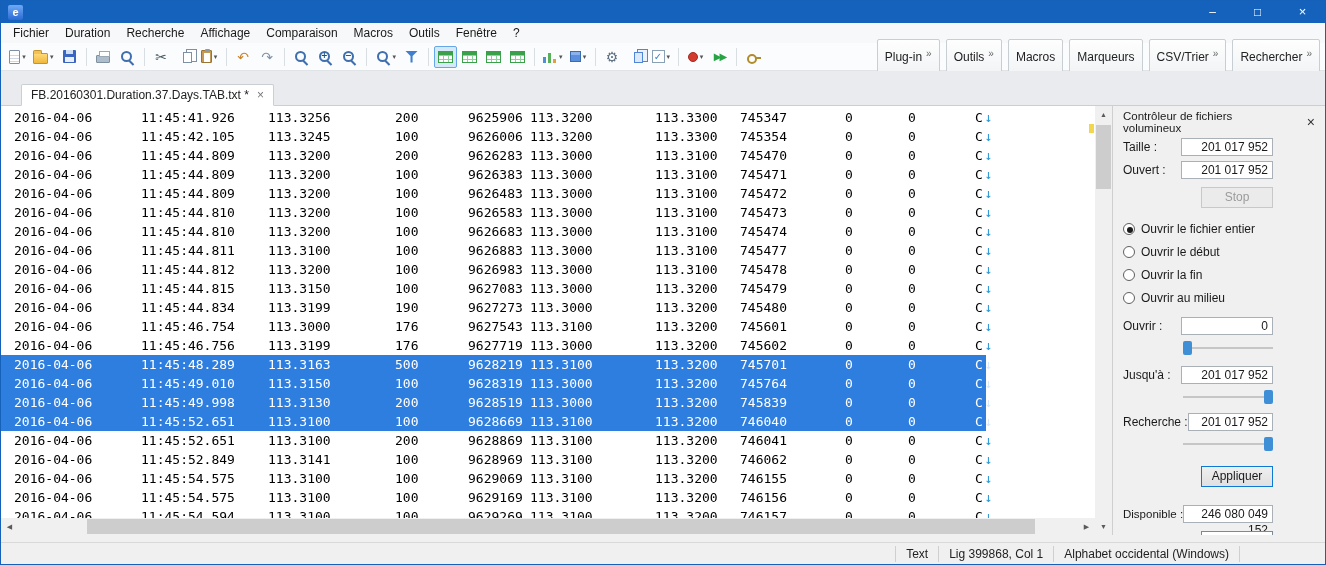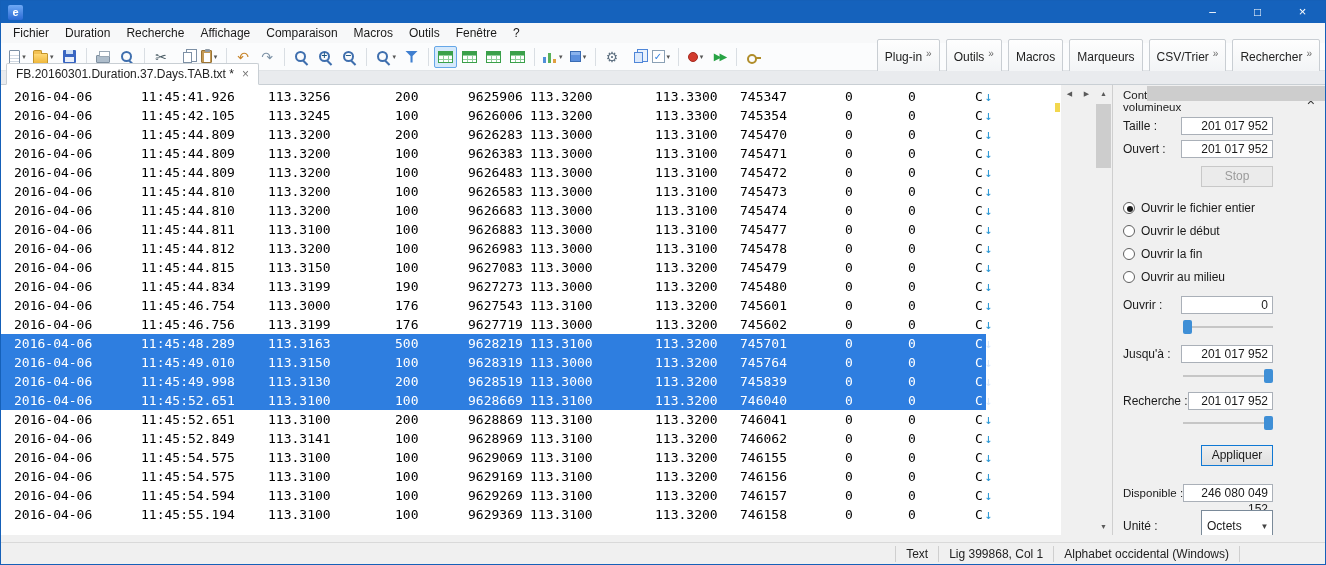--- a/index.html
+++ b/index.html
@@ -84,30 +84,30 @@
   .i-key::after { content:""; position:absolute; left:10px; top:8px; width:5px; height:2px;
                   background:#b08d2a; box-shadow:2px 2px 0 -1px #b08d2a; }
 
   .tb-groups { display:flex; align-items:center; gap:6px; margin-left:auto; }
   .tgroup { display:flex; align-items:center; height:22px; padding:17px 7px; font-size:12px; color:#222;
             border:1px solid #c9ced3; border-radius:2px; background:linear-gradient(#fefefe,#f1f3f5);
             white-space:nowrap; }
   .chev { font-size:10px; color:#666; margin-left:4px; position:relative; top:-3px; }
 
   
-  .tabbar { height:14px; background:#e9ebee; border-bottom:1px solid #c9cfd4; display:flex;
-            align-items:flex-end; padding-left:5px; flex:0 0 auto; }
+  .tabbar { height:35px; background:#e9ebee; border-bottom:1px solid #c9cfd4; display:flex;
+            align-items:flex-end; padding-left:20px; flex:0 0 auto; }
   .tab { position:relative; top:1px; height:22px; background:#fff; border:1px solid #c9cfd4;
          border-bottom:1px solid #fff; border-radius:2px 2px 0 0; display:flex; align-items:center;
          gap:8px; padding:0 9px; font-size:12px; color:#222; white-space:nowrap; }
   .tab-close { color:#777; font-size:12px; }
 
   
   .main { flex:1 1 auto; display:flex; min-height:0; }
-  .editor-col { flex:1 1 auto; display:flex; flex-direction:row; min-width:0;justify-content:center; }
+  .editor-col { flex:1 1 auto; display:flex; flex-direction:column; min-width:0;justify-content:center; }
   .editor { flex:1 1 auto; background:#fff; position:relative; overflow:hidden;
             font-family:"DejaVu Sans Mono","Liberation Mono",monospace; font-size:13px; color:#000; }
   #rows { position:absolute; top:2px; left:0; right:0; }
   .erow { display:flex; align-items:center; height:19px; line-height:19px; padding-left:13px; white-space:pre; }
   .ecol { flex:0 0 auto; overflow:visible; }
   .eol { color:#2f9ad6; margin-left:2px; }
   .erow.sel { background:linear-gradient(to right,#2e7ee0 0,#2e7ee0 985px,rgba(0,0,0,0) 985px); color:#fff; }
   .erow.sel .eol { color:#d7e8fb; }
   .ymark { position:absolute; right:1px; top:18px; width:5px; height:9px; background:#f2d74e; }
 

